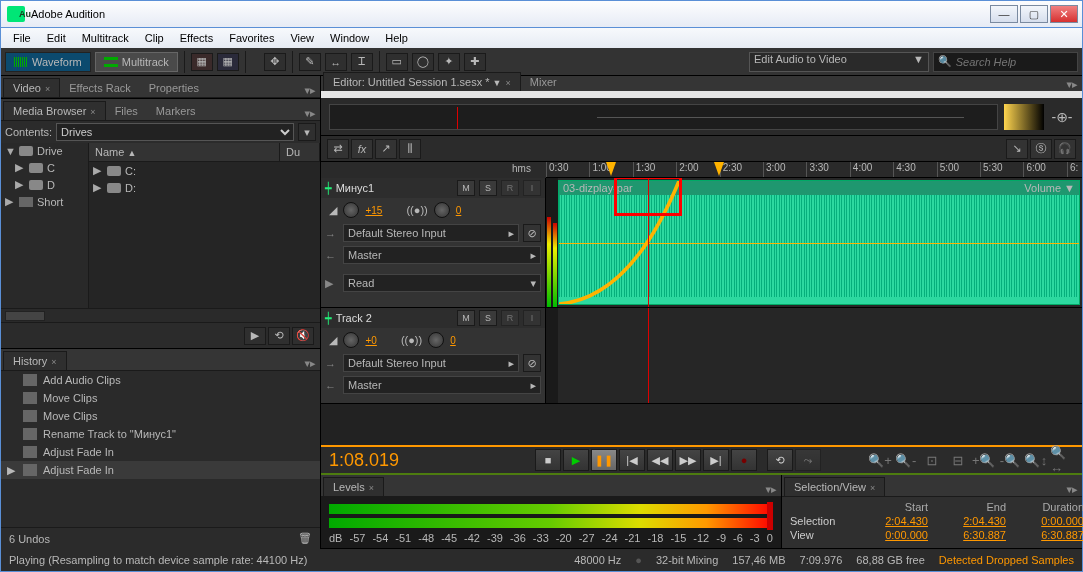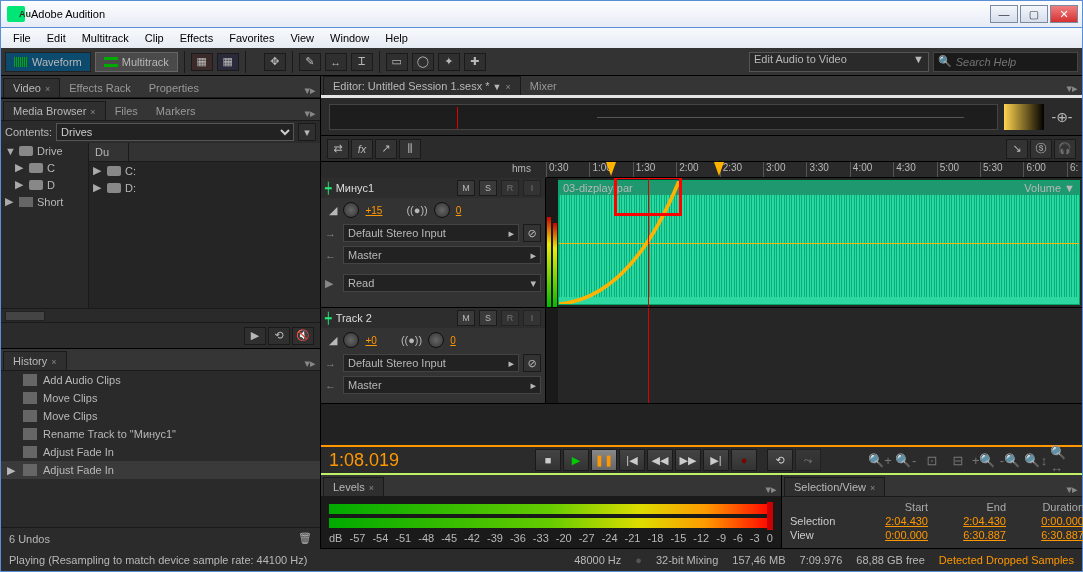--- a/index.html
+++ b/index.html
@@ -62,21 +62,21 @@
 
 
 .hist { flex:1; min-height:0; }
 .hist-list { flex:1; overflow:auto; background:#2a2a2a; }
 .hist-row { display:flex; align-items:center; gap:6px; padding:3px 10px 3px 22px; cursor:pointer; }
 .hist-row.sel { background:#3a3a3a; }
 .hist-row .hi { width:14px; height:12px; background:#666; }
 .hist-foot { height:22px; display:flex; align-items:center; justify-content:space-between; padding:0 8px; background:#2b2b2b; border-top:1px solid #1a1a1a; }
 
 
-.editor-tabs { height:22px; background:#353535; display:flex; align-items:flex-end; border-bottom:3px solid #e5e5e5; padding:0 2px; }
+.editor-tabs { height:22px; background:#353535; display:flex; align-items:flex-end; border-bottom:7px solid #e5e5e5; padding:0 2px; }
 .ed-over { height:38px; background:#2a2a2a; border-bottom:1px solid #000; display:flex; align-items:center; padding:4px 8px; gap:6px; }
 .ed-over .ov { flex:1; height:26px; background:#1d1d1d; border:1px solid #444; position:relative; }
 .ed-over .ov .bar { position:absolute; top:50%; left:40%; width:55%; height:1px; background:#555;}
 .ed-over .ov .ph { position:absolute; top:2px; left:19%; width:1px; height:22px; background:#d00; }
 .ed-over .ovend { width:40px; height:26px; background:linear-gradient(90deg,#ffd54f,#000); }
 .ed-over .zoom { width:24px; font-size:14px; text-align:center; cursor:pointer; }
 
 .ed-tools { height:26px; background:#2b2b2b; border-bottom:1px solid #000; display:flex; align-items:center; padding:0 6px; gap:4px; }
 .ed-tools .grp { display:flex; gap:2px; }
 .ed-tools .ti { width:22px; height:20px; background:#333; border:1px solid #1a1a1a; display:flex; align-items:center; justify-content:center; cursor:pointer; font-size:11px; }
@@ -121,21 +121,21 @@
 
 .transport { height:30px; background:#2b2b2b; border-top:1px solid #000; border-bottom:1px solid #000; display:flex; align-items:center; padding:0 8px; gap:6px; position:relative; }
 .timecode { color:#ff9800; font-size:18px; font-weight:300; width:200px; }
 .tctl { display:flex; gap:2px; }
 .tctl .tb { width:26px; height:22px; background:linear-gradient(#444,#333); border:1px solid #1a1a1a; display:flex; align-items:center; justify-content:center; cursor:pointer; color:#ccc; font-size:11px;}
 .tctl .tb.play { color:#0c0; }
 .tctl .tb.pause { background:linear-gradient(#888,#666); color:#ff9800; }
 .tctl .tb.rec { color:#700; }
 .ticons-right { margin-left:auto; display:flex; gap:2px; }
 .ticons-right .zi { width:24px; height:20px; display:flex; align-items:center; justify-content:center; color:#777; cursor:pointer; font-size:13px;}
-.orange-border { border-top:2px solid #ff9800; border-bottom:2px solid #bef264; }
+.orange-border { border-top:2px solid #ff9800; border-bottom:2px solid #4d7c0f; }
 
 
 .bottom-panels { height:74px; display:flex; border-bottom:1px solid #000; }
 .levels { flex:1; display:flex; flex-direction:column; border-right:1px solid #000; }
 .lvl-body { flex:1; background:#1a1a1a; padding:4px 8px; display:flex; flex-direction:column; justify-content:center; }
 .lvl-bar { height:10px; background:linear-gradient(90deg,#0a0 0%, #6c0 50%, #dd0 70%, #f90 85%, #f00 100%); margin:2px 0; position:relative;}
 .lvl-bar::after{content:"";position:absolute;right:0;top:-2px;bottom:-2px;width:6px;background:#c00;}
 .lvl-scale { display:flex; justify-content:space-between; font-size:10px; color:#888; margin-top:2px; }
 .selview { width:300px; display:flex; flex-direction:column; }
 .sv-body { flex:1; padding:4px 8px; font-size:11px; }
@@ -256,20 +256,21 @@
                 <span>D</span>
               </div>
             <div class="tree-item">
                 <span class="tw">▶</span>
                 <span style="width:14px;height:10px;background:#666"></span>
                 <span>Short</span>
               </div>
           </div>
           <div class="mb-list">
             <div class="list-header">
+              <div class="col" style="flex:1"><span>Name</span> <span style="font-size:9px">▲</span></div>
               <div class="col" style="width:40px">Du</div>
             </div>
             <div class="list-item">
                 <span class="tw">▶</span>
                 <span class="drive-ic"></span>
                 <span>C:</span>
               </div>
             <div class="list-item">
                 <span class="tw">▶</span>
                 <span class="drive-ic"></span>

